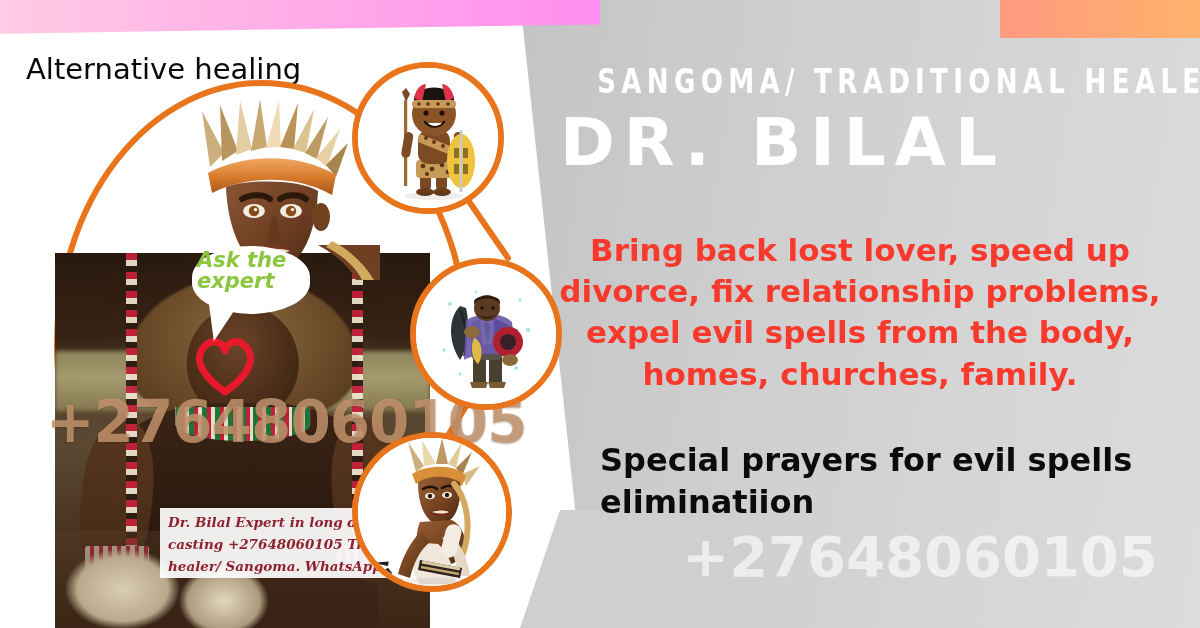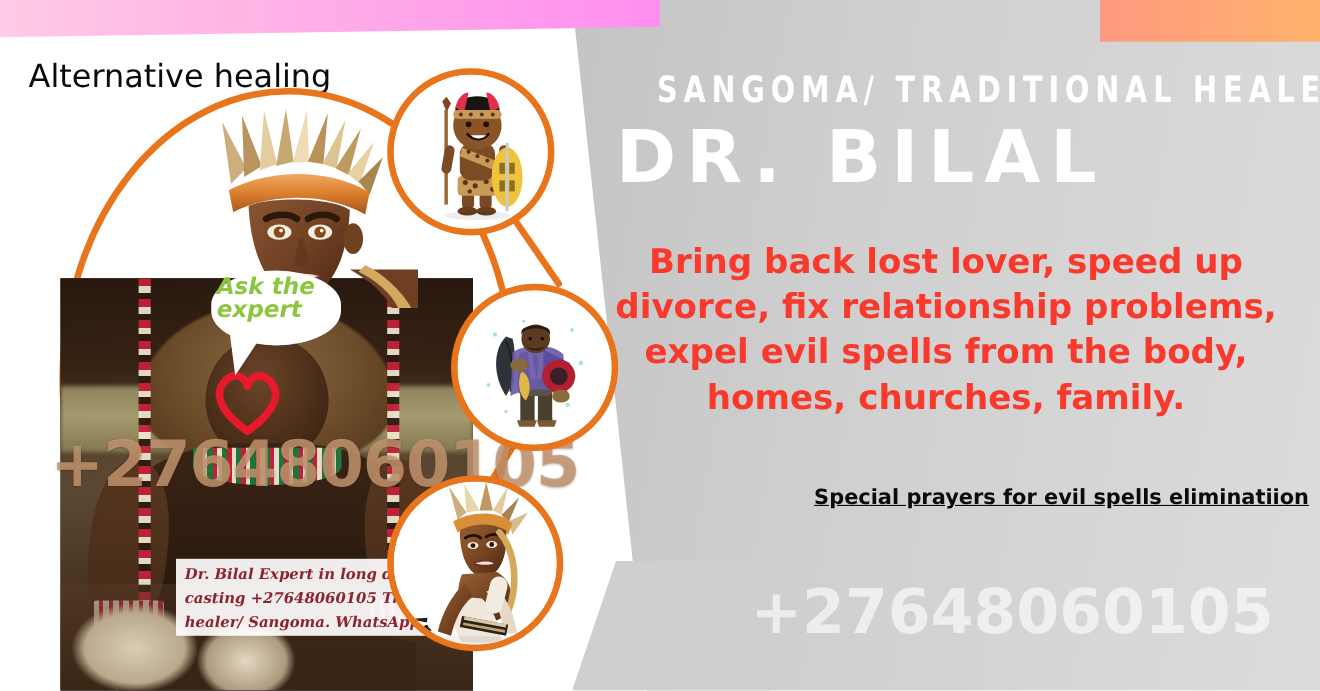--- a/index.html
+++ b/index.html
@@ -196,33 +196,32 @@
     color:#ffffff;white-space:nowrap;
     transform:scaleX(.88);transform-origin:center;
   }
   .bigname{
     position:absolute;left:560px;top:104px;width:620px;
     font-family:"DejaVu Sans",sans-serif;
     font-size:66px;font-weight:700;letter-spacing:9px;
     color:#ffffff;white-space:nowrap;
   }
   .redcopy{
-    position:absolute;left:540px;top:218px;width:640px;
+    position:absolute;left:540px;top:230px;width:640px;
     text-align:center;
     font-family:"DejaVu Sans",sans-serif;
     font-size:31px;font-weight:700;line-height:1.33;
     color:#f8392c;
   }
   .blackcopy{
     position:absolute;left:600px;top:440px;width:590px;
-    text-align:right;
+    text-align:left;
     font-family:"DejaVu Sans",sans-serif;
-    font-size:19px;font-weight:700;line-height:1.3;
+    font-size:32px;font-weight:700;line-height:1.3;
     color:#0b0b0b;
-    text-decoration:underline;
   }
   .ghostnum{
     position:absolute;left:640px;top:524px;width:560px;
     text-align:center;
     font-family:"DejaVu Sans",sans-serif;
     font-size:56px;font-weight:700;letter-spacing:0px;
     color:rgba(255,255,255,.62);white-space:nowrap;
   }
 </style>
 </head>

